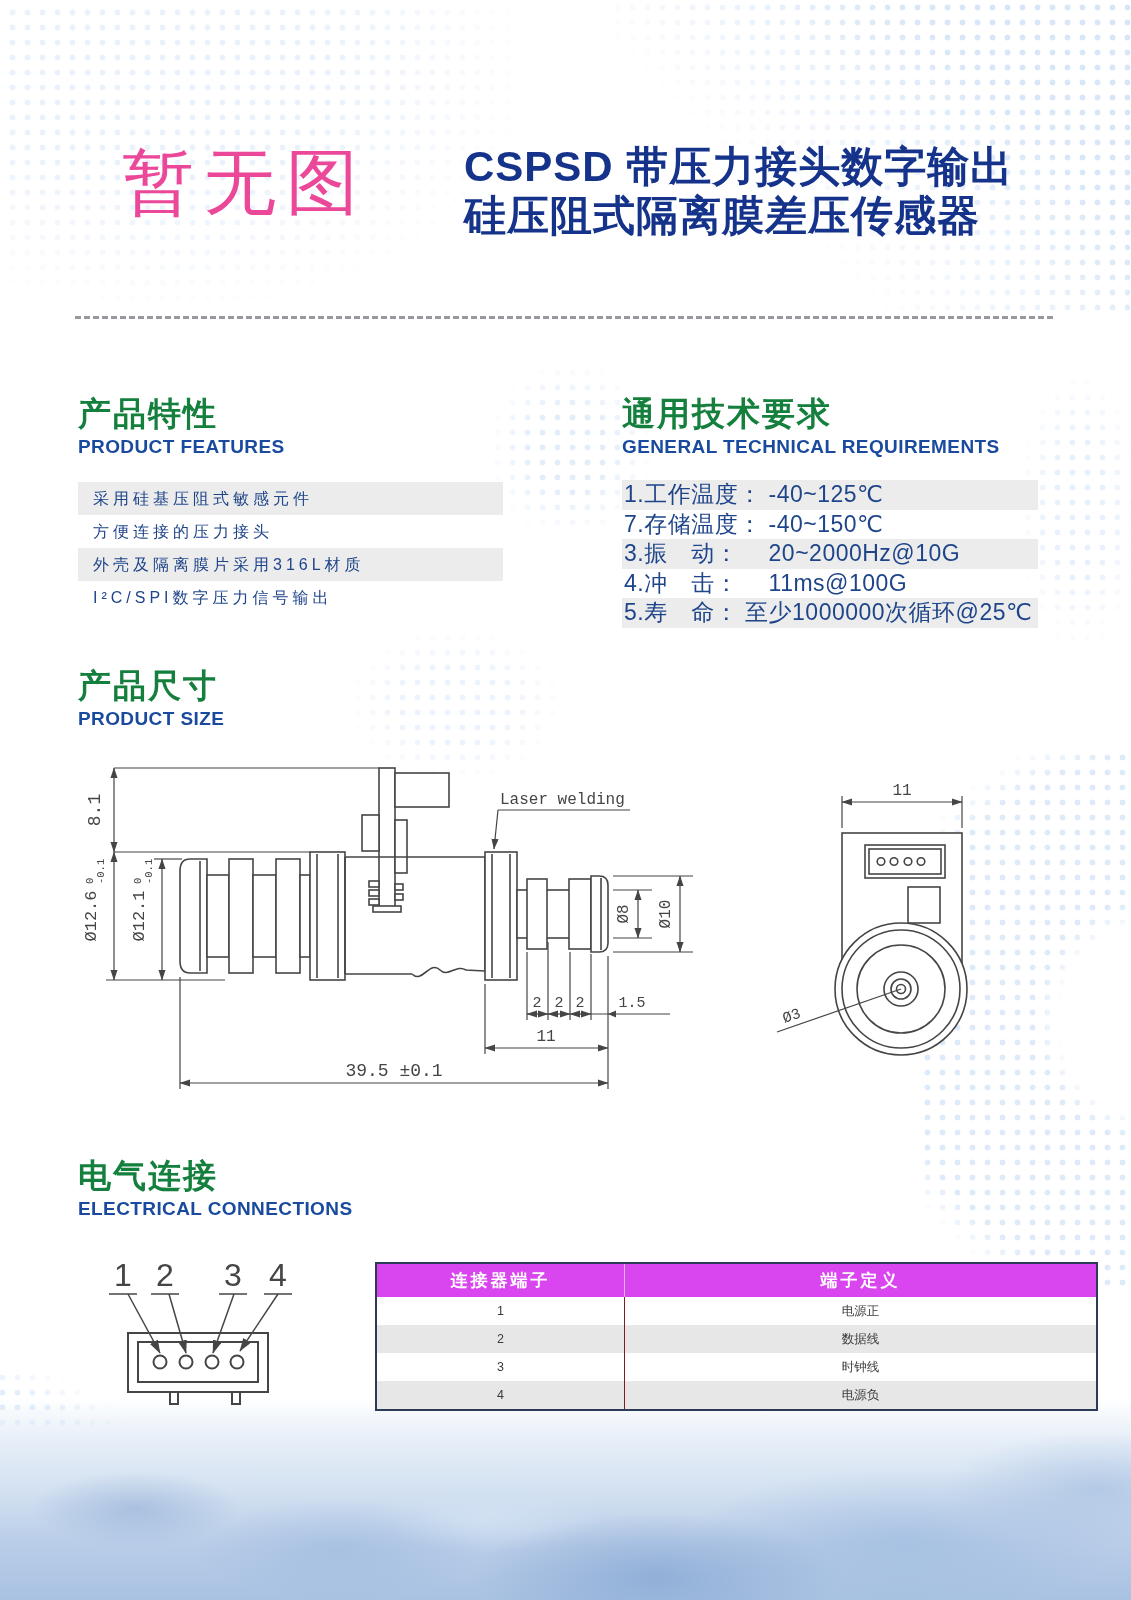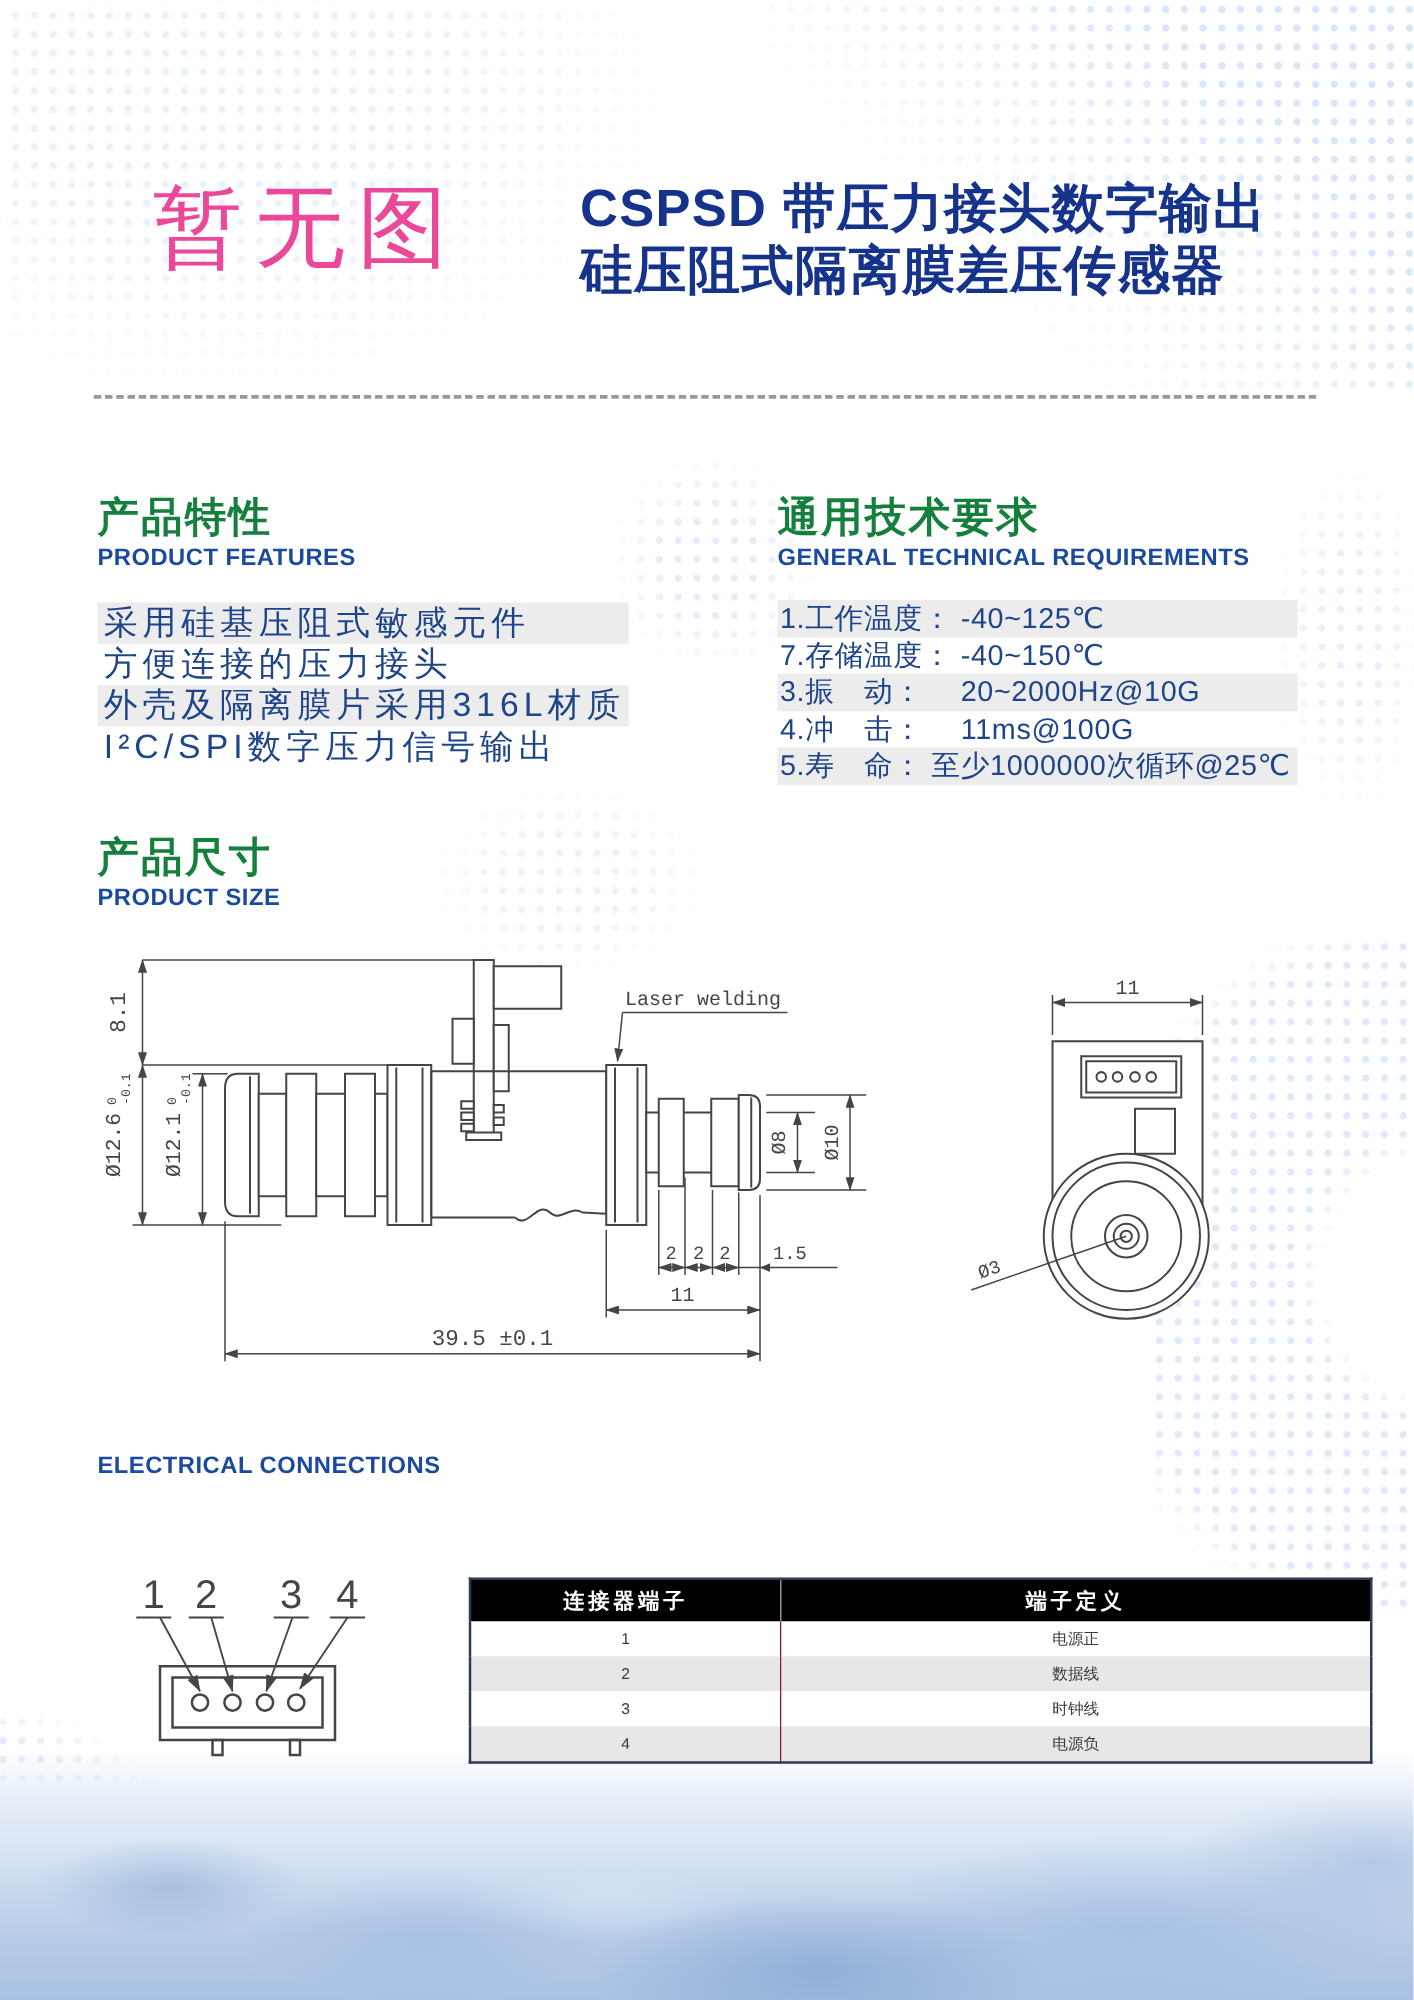--- a/index.html
+++ b/index.html
@@ -43,35 +43,35 @@
   }
   .dash-sep{
     position:absolute; left:75px; top:316px; width:978px; height:0;
     border-top:3px dashed #97999e;
   }
   
   .sec-zh{ color:#15803d; font-weight:bold; font-size:33px; line-height:1.1; letter-spacing:2px;}
   .sec-en{ color:#1a4a9e; font-weight:bold; font-size:19px; line-height:1.2; letter-spacing:.4px; margin-top:4px;}
   
   .feat-list{ position:absolute; left:78px; top:482px; width:425px;}
-  .feat-list .row{ height:33px; line-height:33px; font-size:27px; color:#1e4489; letter-spacing:4px; padding-left:5px; white-space:nowrap;}
+  .feat-list .row{ height:33px; line-height:33px; font-size:16px; color:#1e4489; letter-spacing:4px; padding-left:15px; white-space:nowrap;}
   .req-list{ position:absolute; left:622px; top:480px; width:416px;}
   .req-list .row{ height:29.5px; line-height:29.5px; font-size:23px; color:#1e4489; letter-spacing:.5px; padding-left:2px; white-space:nowrap;}
   .row.alt{ background:#ececec;}
   
   svg text{ font-family:"Liberation Mono","DejaVu Sans Mono",monospace; fill:#454547;}
   .draw{ position:absolute;}
   
   .term-table{
     position:absolute; left:375px; top:1262px; width:723px;
     border:2px solid #2b3a55; border-collapse:collapse; table-layout:fixed;
     font-family:"Liberation Sans","DejaVu Sans",sans-serif;
   }
   .term-table th{
-    background:#000000; color:#ffffff; font-size:17px; font-weight:bold; letter-spacing:3px;
+    background:#d946ef; color:#ffffff; font-size:17px; font-weight:bold; letter-spacing:3px;
     height:31px; text-align:center; border-left:1px solid rgba(255,255,255,.55);
   }
   .term-table th:first-child{ border-left:none; width:34%;}
   .term-table td{
     height:26px; text-align:center; font-size:12.5px; color:#3a3a3a;
     border-left:1px solid #7f1d1d;
   }
   .term-table td:first-child{ border-left:none;}
   .term-table tr.alt td{ background:#e7e7e7;}
 </style>
@@ -252,20 +252,21 @@
       <line x1="47" y1="22" x2="167" y2="22" marker-start="url(#arrB)" marker-end="url(#arrB)"></line>
       <line x1="-18" y1="252" x2="106" y2="209"></line>
     </g>
     <text x="107" y="15" text-anchor="middle" font-size="16">11</text>
     <g transform="translate(-2,240) rotate(-19)">
         <text text-anchor="middle" font-size="15">Ø3</text>
       </g>
   </svg>
 
   <div style="position:absolute; left:78px; top:1158px;">
+    <div class="sec-zh">电气连接</div>
     <div class="sec-en">ELECTRICAL CONNECTIONS</div>
   </div>
 
   <svg class="draw" style="left:85px; top:1240px;" width="245" height="170" viewBox="0 0 245 170">
     <defs>
       <marker id="arrC" markerWidth="9" markerHeight="6" refX="8.5" refY="3" orient="auto">
         <path d="M0,0 L9,3 L0,6 Z" fill="#454547"></path>
       </marker>
     </defs>
     <text x="38" y="46" text-anchor="middle" font-size="32" style="font-family:'Liberation Sans',sans-serif">1</text>

